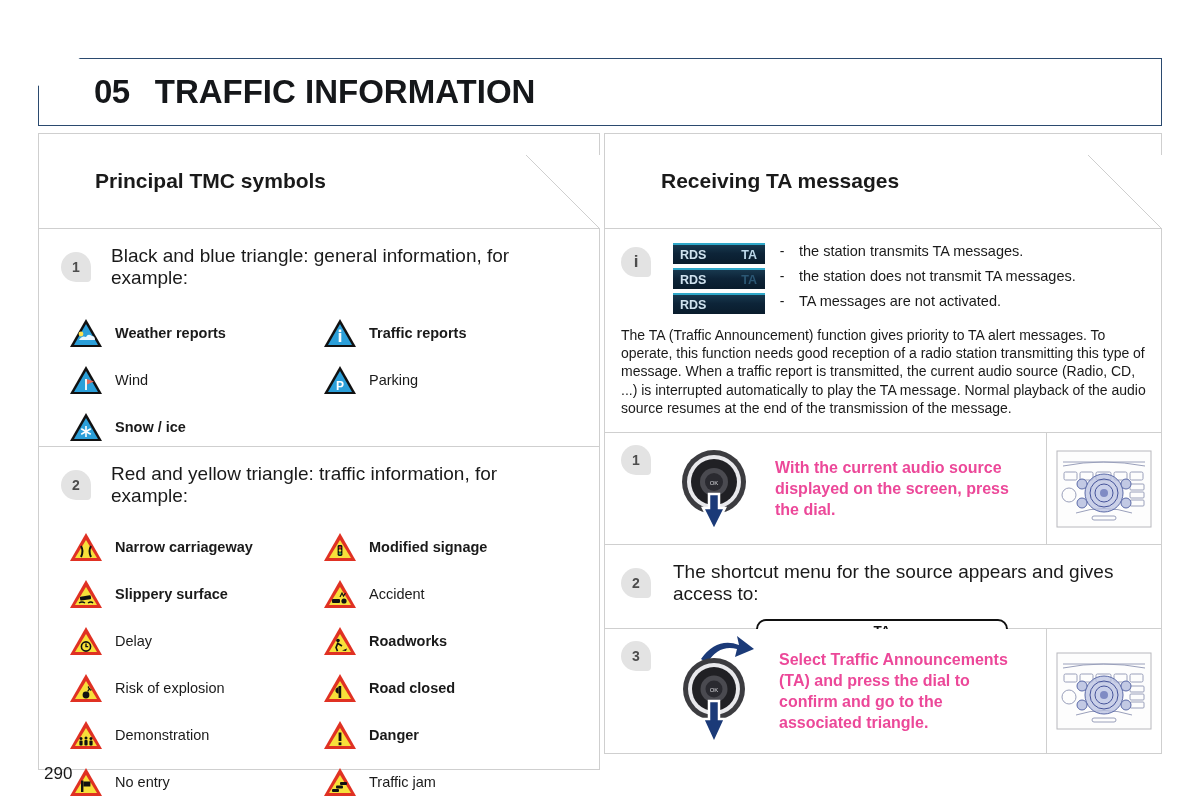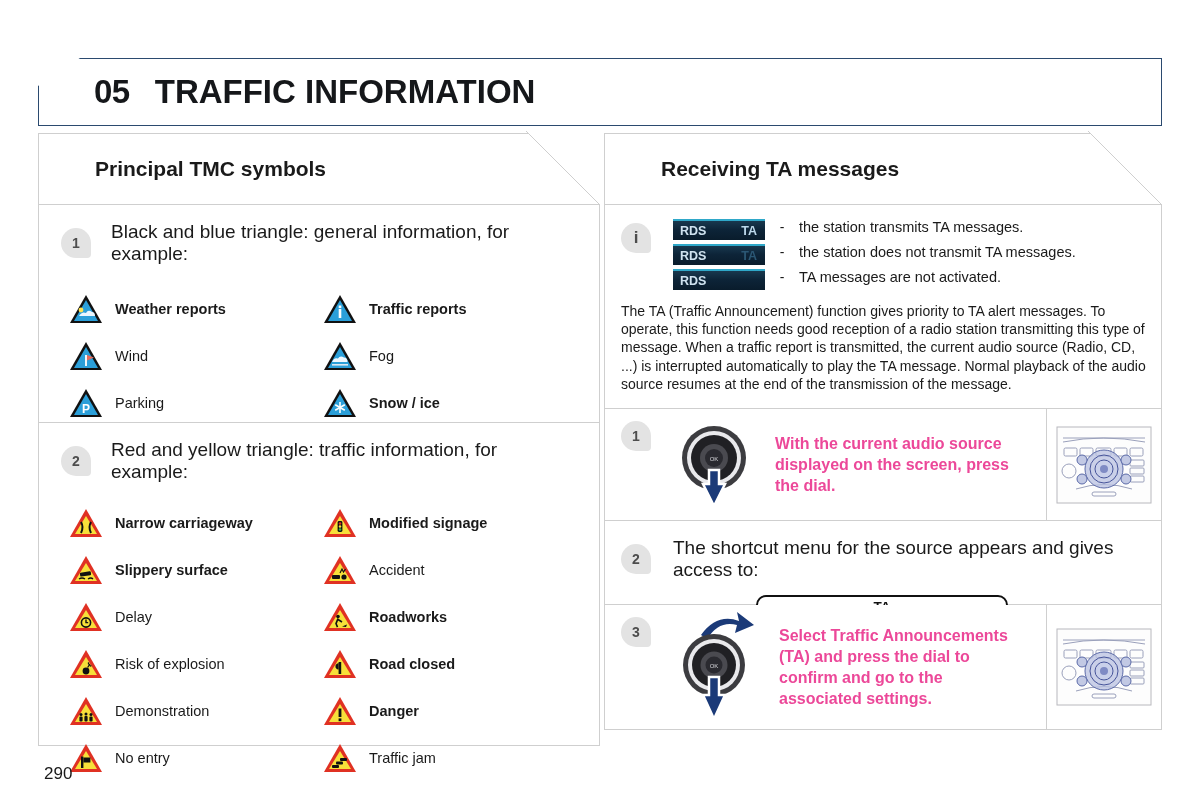--- a/index.html
+++ b/index.html
@@ -36,21 +36,21 @@
 
   
   .col{position:absolute;box-sizing:border-box;}
   .col-left{left:38px;top:133px;width:562px;height:627px;}
   .col-right{left:604px;top:133px;width:558px;height:627px;}
 
   
   .sec-head{
     position:relative;box-sizing:border-box;
     border:1px solid #cfcfcf;background:#fff;
-    height:72px;
+    height:96px;
     display:flex;align-items:center;
   }
   .sec-head .sec-diag{
     position:absolute;right:-1px;bottom:-1px;width:74px;height:74px;
     overflow:hidden;pointer-events:none;
   }
   .sec-head .sec-diag::before{
     content:"";position:absolute;left:-6px;top:-6px;width:104px;height:104px;
     background:linear-gradient(to bottom left, #fff 0 49.6%, #cfcfcf 49.6% 50.4%, transparent 50.4% 100%);
   }
@@ -182,31 +182,20 @@
             <svg width="34" height="30" viewBox="0 0 34 30">
               <polygon points="17,1 33,29 1,29" fill="#111"></polygon>
               <polygon points="17,6 29,27 5,27" fill="#2b9fd9"></polygon>
               <rect x="16" y="14" width="2" height="11" fill="#f2f6f8"></rect>
               <path d="M18 14 l7 2.5 l-7 3 z" fill="#e86a5a"></path>
             </svg>
           </div>
           <div class="lbl">Wind</div>
         </div>
 
-        <div class="symitem">
-          <div class="tri">
-            <svg width="34" height="30" viewBox="0 0 34 30">
-              <polygon points="17,1 33,29 1,29" fill="#111"></polygon>
-              <polygon points="17,6 29,27 5,27" fill="#2b9fd9"></polygon>
-              <path d="M9 21 q2-5 6-3.5 q2-3.5 6-1 q3.5 0 3.5 4.5 z" fill="#f0f8ff"></path>
-              <rect x="9" y="23" width="16" height="1.6" fill="#dceaf4"></rect>
-            </svg>
-          </div>
-          <div class="lbl">Fog</div>
-        </div>
 
         <div class="symitem">
           <div class="tri">
             <svg width="34" height="30" viewBox="0 0 34 30">
               <polygon points="17,1 33,29 1,29" fill="#111"></polygon>
               <polygon points="17,6 29,27 5,27" fill="#2b9fd9"></polygon>
               <text x="17" y="25" font-size="12" font-weight="bold" fill="#fff" text-anchor="middle" font-family="Liberation Sans, sans-serif">P</text>
             </svg>
           </div>
           <div class="lbl">Parking</div>
@@ -508,21 +497,21 @@
             <path d="M26 26 q16 -22 38 -14 l-2 -9 l17 13 l-19 8 l2 -8 q-18 -5 -30 14 z" fill="#1b3a78"></path>
             <circle cx="39" cy="56" r="31" fill="#3c3c40"></circle>
             <circle cx="39" cy="56" r="26" fill="#e9e9ec"></circle>
             <circle cx="39" cy="56" r="22" fill="#202024"></circle>
             <circle cx="39" cy="56" r="13.5" fill="#4a4a50"></circle>
             <circle cx="39" cy="56" r="8.5" fill="#2a2a30"></circle>
             <text x="39" y="59" font-size="6" fill="#d8d8dc" text-anchor="middle" font-family="Liberation Sans, sans-serif">OK</text>
             <path d="M39 110 L28 86 L34 86 L34 68 L44 68 L44 86 L50 86 Z" fill="#1b3a78" stroke="#ffffff" stroke-width="2.5"></path>
           </svg>
         </div>
-        <div class="steptext" style="margin-left:18px;max-width:250px;">Select Traffic Announcements (TA) and press the dial to confirm and go to the associated settings.</div>
+        <div class="steptext" style="margin-left:18px;max-width:250px;">Select Traffic Announcements (TA) and press the dial to confirm and go to the associated triangle.</div>
       </div>
       <div class="stepimg">
         <svg width="96" height="78" viewBox="0 0 96 78">
           <rect x="1" y="1" width="94" height="76" fill="#fdfdfd" stroke="#b8b8bd"></rect>
           <g stroke="#9aa0bb" fill="none" stroke-width="1">
             <path d="M7 12 h82 M7 16 q40 -8 82 0"></path>
             <rect x="8" y="22" width="13" height="8" rx="1.5"></rect>
             <rect x="24" y="22" width="13" height="8" rx="1.5"></rect>
             <rect x="40" y="22" width="15" height="8" rx="1.5"></rect>
             <rect x="58" y="22" width="13" height="8" rx="1.5"></rect>

